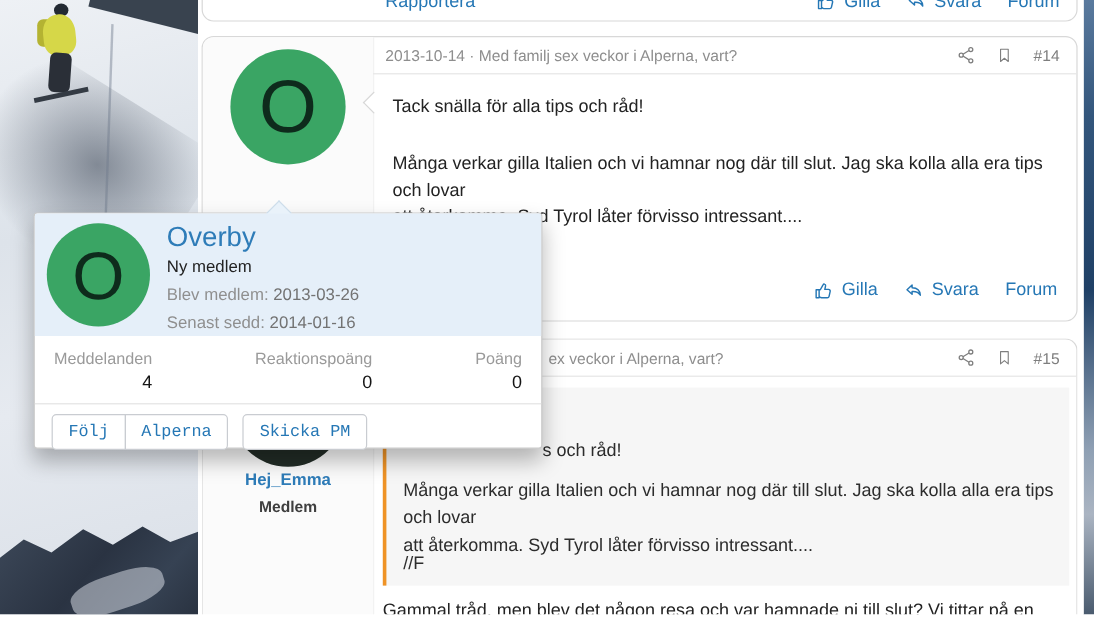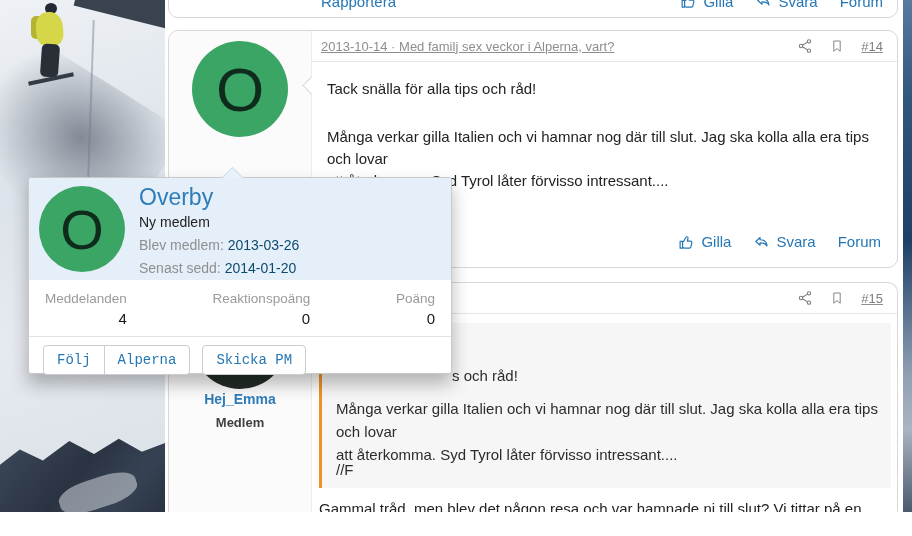--- a/index.html
+++ b/index.html
@@ -43,21 +43,21 @@
   .card.p15{left:168px;top:282px;width:730px;height:280px;border-bottom:none;border-radius:10px 10px 0 0;}
   .avatar-col{position:absolute;left:0;top:0;bottom:0;width:142px;background:#fbfbfb;
               border-right:1px solid #ececec;border-radius:9px 0 0 9px;}
   .avatar{position:absolute;left:23px;top:10px;width:96px;height:96px;border-radius:50%;
           display:flex;align-items:center;justify-content:center;font-size:62px;}
   .avatar.green{background:#3aa564;color:#0e2b1c;}
   .avatar.dark{background:#222c26;color:#0c120e;}
   .uname{position:absolute;left:0;width:142px;text-align:center;font-weight:bold;font-size:14px;color:#2e7cb8;cursor:pointer;}
   .urole{position:absolute;left:0;width:142px;text-align:center;font-size:13px;color:#3f3f3f;}
   .post-header{position:absolute;left:142px;right:0;top:0;height:31px;border-bottom:1px solid #e5e5e5;
-               display:flex;align-items:center;padding:0 14px 0 10px;box-sizing:border-box;font-size:13px;color:#8e8e8e;text-decoration:underline;}
+               display:flex;align-items:center;padding:0 14px 0 10px;box-sizing:border-box;font-size:13px;color:#8e8e8e;}
   .post-header .hicons{margin-left:auto;display:flex;align-items:center;gap:17px;color:#7e7e7e;}
   .tail{position:absolute;left:136px;top:48px;width:12px;height:12px;background:#fff;
         border-left:1px solid #d8d8d8;border-bottom:1px solid #d8d8d8;transform:rotate(45deg);z-index:2;}
   .post-body{position:absolute;left:142px;top:31px;right:0;bottom:0;padding:14px 16px;box-sizing:border-box;
              font-size:15px;line-height:22px;color:#232323;}
   .post-body p{margin:2px 0 26px 0;white-space:pre-line;}
   .post-actions{position:absolute;right:16px;bottom:14px;}
 
   
   .p15 .frag-header{margin-left:136px;color:#8e8e8e;}
@@ -73,21 +73,21 @@
                border:1px solid #c9c9c9;border-radius:3px;box-shadow:0 10px 18px rgba(0,0,0,.28);z-index:30;box-sizing:border-box;}
   .mc-caret{position:absolute;left:196px;top:-8px;width:14px;height:14px;background:#e9f2fa;
             border-top:1px solid #ccdcea;border-left:1px solid #ccdcea;transform:rotate(45deg);}
   .mc-header{position:absolute;left:0;top:0;right:0;height:102px;background:#e5eff9;border-radius:2px 2px 0 0;}
   .mc-avatar{position:absolute;left:10px;top:8px;width:86px;height:86px;border-radius:50%;
              background:#3aa564;color:#0e2b1c;display:flex;align-items:center;justify-content:center;font-size:56px;}
   .mc-info{position:absolute;left:110px;top:4px;right:10px;}
   .mc-name{font-size:23px;color:#2e7cb8;line-height:30px;cursor:pointer;}
   .mc-role{font-size:14px;color:#222;margin-top:2px;}
   .mc-line{font-size:14px;color:#8f8f8f;margin-top:7px;}
-  .mc-line b{color:#0c4a6e;font-weight:normal;}
+  .mc-line b{color:#737373;font-weight:normal;}
   .mc-stats{position:absolute;left:0;right:0;top:102px;height:56px;padding:11px 16px 0;box-sizing:border-box;
             display:flex;justify-content:space-between;}
   .stat{text-align:right;}
   .stat .s-label{font-size:13.5px;color:#9a9a9a;}
   .stat .s-value{font-size:15px;color:#151515;margin-top:4px;}
   .mc-footer{position:absolute;left:0;right:0;top:158px;bottom:0;border-top:1px solid #e3e3e3;
              padding:8px 14px;box-sizing:border-box;display:flex;}
   .btn{border:1px solid #c9ccd1;background:#fff;color:#2577b5;font-size:14px;font-family:Liberation Mono, monospace;
        padding:5px 13px;cursor:pointer;height:30px;box-sizing:border-box;}
   .btn.b-first{border-radius:4px 0 0 4px;}
@@ -194,20 +194,21 @@
     </div>
   </div>
 
   <div class="card p15">
     <div class="avatar-col" style="border-radius:9px 0 0 0;">
       <div class="avatar dark"></div>
       <div class="uname" style="top:108px;">Hej_Emma</div>
       <div class="urole" style="top:132px;font-weight:bold;">Medlem</div>
     </div>
     <div class="post-header">
+      <span class="frag-header">ex veckor i Alperna, vart?</span>
       <span class="hicons">
         <span class="icon">
           <svg width="16" height="16" viewBox="0 0 24 24" fill="none" stroke="#7e7e7e" stroke-width="1.6">
               <circle cx="18" cy="5" r="2.5"></circle>
               <circle cx="6" cy="12" r="2.5"></circle>
               <circle cx="18" cy="19" r="2.5"></circle>
               <line x1="8.2" y1="10.9" x2="15.8" y2="6.2"></line>
               <line x1="8.2" y1="13.1" x2="15.8" y2="17.8"></line>
             </svg>
         </span>
@@ -230,21 +231,21 @@
   </div>
 
   <div class="member-card">
     <div class="mc-caret"></div>
     <div class="mc-header">
       <div class="mc-avatar">O</div>
       <div class="mc-info">
         <div class="mc-name">Overby</div>
         <div class="mc-role">Ny medlem</div>
         <div class="mc-line"><span>Blev medlem:</span> <b>2013-03-26</b></div>
-        <div class="mc-line"><span>Senast sedd:</span> <b>2014-01-20</b></div>
+        <div class="mc-line"><span>Senast sedd:</span> <b>2014-01-16</b></div>
       </div>
     </div>
     <div class="mc-stats">
       <div class="stat">
         <div class="s-label">Meddelanden</div>
         <div class="s-value">4</div>
       </div>
       <div class="stat">
         <div class="s-label">Reaktionspoäng</div>
         <div class="s-value">0</div>

